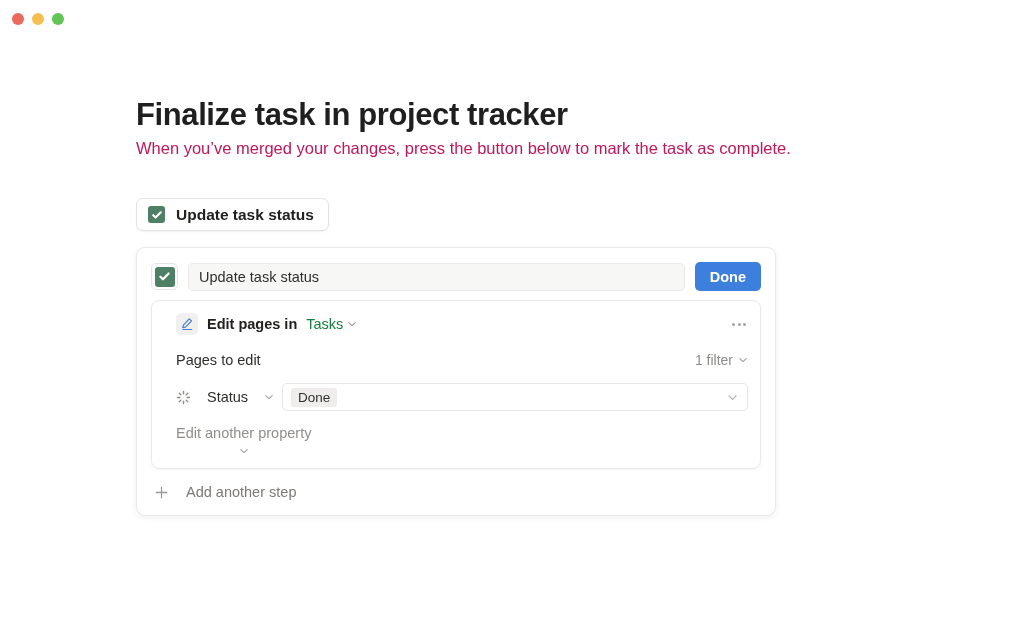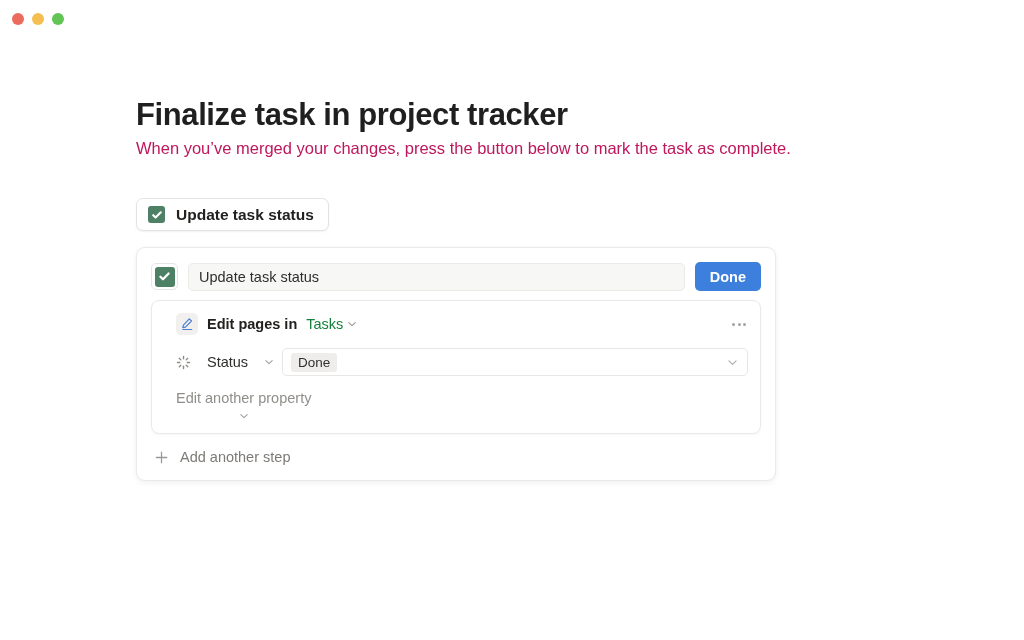--- a/index.html
+++ b/index.html
@@ -284,21 +284,21 @@
     font-size: 14.5px;
     color: #908e8a;
     cursor: pointer;
     flex-direction: column;
   }
 
   
   #add-step {
     display: flex;
     align-items: center;
-    gap: 11px;
+    gap: 17px;
     height: 46px;
     padding-left: 3px;
     cursor: pointer;
   }
   #add-step .add-label {
     font-size: 14.5px;
     color: #7c7a76;
   }
 
   .chev { display: block; }
@@ -364,20 +364,30 @@
             </svg>
           </span>
           <span class="spacer"></span>
           <span id="overflow-menu">
             <i></i>
               <i></i>
               <i></i>
           </span>
         </div>
 
+        <div class="row-line">
+          <span class="row-label">Pages to edit</span>
+          <span class="spacer"></span>
+          <span class="filter-pill">
+            <span>1 filter</span>
+            <svg class="chev" width="10" height="10" viewBox="0 0 10 10" aria-hidden="true">
+              <path d="M1.8 3.6 L5 6.7 L8.2 3.6" fill="none" stroke="#a3a19b" stroke-width="1.1" stroke-linecap="round" stroke-linejoin="round"></path>
+            </svg>
+          </span>
+        </div>
 
         <div id="status-row">
           <span id="status-prop">
             <svg width="15" height="15" viewBox="0 0 16 16" aria-hidden="true">
               <g stroke="#8d8b86" stroke-width="1.5" stroke-linecap="round">
                 <line x1="8" y1="1.6" x2="8" y2="4.0"></line>
                 <line x1="12.5" y1="3.5" x2="10.8" y2="5.2"></line>
                 <line x1="14.4" y1="8" x2="12.0" y2="8"></line>
                 <line x1="12.5" y1="12.5" x2="10.8" y2="10.8"></line>
                 <line x1="8" y1="14.4" x2="8" y2="12.0"></line>

